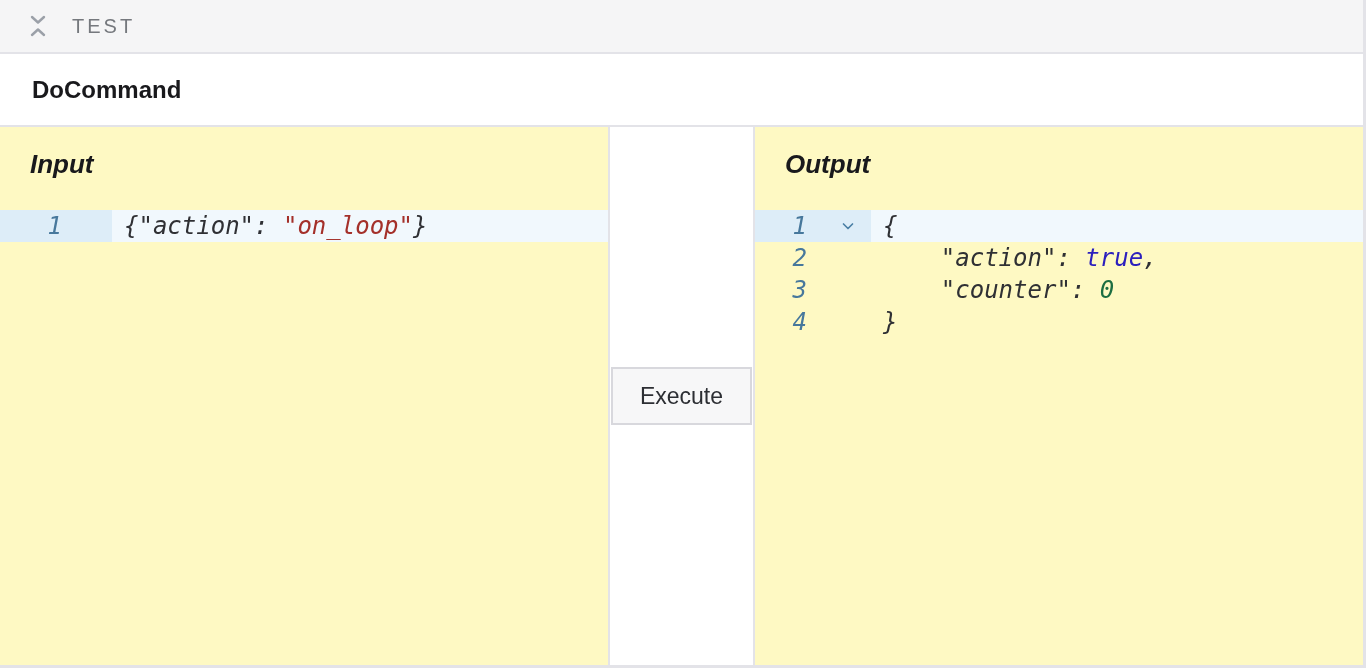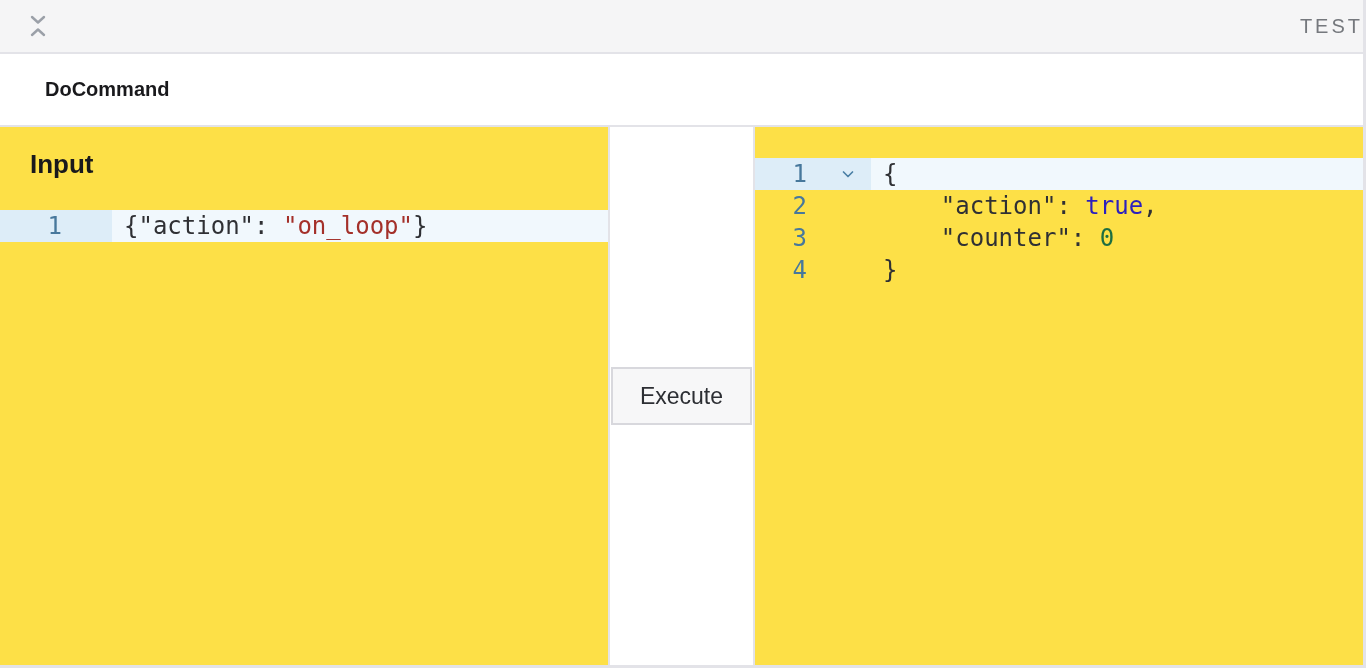--- a/index.html
+++ b/index.html
@@ -5,34 +5,34 @@
   html,body { margin:0; padding:0; background:#fff; font-family:"Liberation Sans",sans-serif; }
   .page {
     width:1366px; height:668px; box-sizing:border-box; overflow:hidden;
     display:flex; flex-direction:column; background:#fff;
     border-right:3px solid var(--border); border-bottom:3px solid var(--border);
   }
   
   .topbar {
     height:54px; flex:none; box-sizing:border-box;
     background:var(--topbar-bg); border-bottom:2px solid var(--border);
-    display:flex; align-items:center; padding-left:26px; gap:22px;justify-content:space-between;
+    display:flex; align-items:center; padding-left:26px; gap:22px;
   }
   .topbar-icon { width:24px; height:28px; color:var(--icon-gray); display:flex; align-items:center; }
   .topbar-title { color:var(--header-title); font-size:20px; letter-spacing:3px; font-weight:500; }
   
   .titlebar {
     height:73px; flex:none; box-sizing:border-box;
     border-bottom:2px solid var(--border);
     display:flex; align-items:center; padding-left:32px; background:#fff;
   }
-  .titlebar h1 { margin:13px; font-size:20px; font-weight:700; color:var(--title-text); }
+  .titlebar h1 { margin:0; font-size:24px; font-weight:700; color:var(--title-text); }
   
   .main { flex:1; min-height:0; display:flex; }
-  .panel { box-sizing:border-box; background:#fde047; }
+  .panel { box-sizing:border-box; background:#fef9c3;font-style:italic; }
   .panel.input { width:610px; flex:none; border-right:2px solid var(--border); }
   .middle { width:145px; flex:none; box-sizing:border-box; border-right:2px solid var(--border);
             display:flex; align-items:center; }
   .panel.output { flex:1; min-width:0; }
   .panel h2 { margin:22px 0 0 30px; font-size:26px; line-height:30px; font-weight:700; color:var(--heading-text); }
   
   .editor { margin-top:31px; font-family:"DejaVu Sans Mono","Liberation Mono",monospace; font-size:24px; }
   .ed-line { display:flex; height:32px; line-height:32px; }
   .gutter { flex:none; display:flex; color:var(--line-number); }
   .panel.input  .gutter { width:112px; }
@@ -89,20 +89,21 @@
             <div class="code"><span class="tok-plain">{"action": </span><span class="tok-string">"on_loop"</span><span class="tok-plain">}</span></div>
           </div>
         </div>
     </div>
 
     <div class="middle">
       <button class="execute-btn">Execute</button>
     </div>
 
     <div class="panel output">
+      <h2>Output</h2>
       <div class="editor" id="output-editor">
           <div class="ed-line active">
             <div class="gutter">
               <span class="lnum">1</span>
               <span class="fold">
                 <svg width="18" height="18" viewBox="0 0 18 18" fill="none" stroke="currentColor" stroke-width="1.7" stroke-linecap="round" stroke-linejoin="round">
                   <path d="M4.5 7 L9 11.5 L13.5 7"></path>
                 </svg>
               </span>
             </div>

